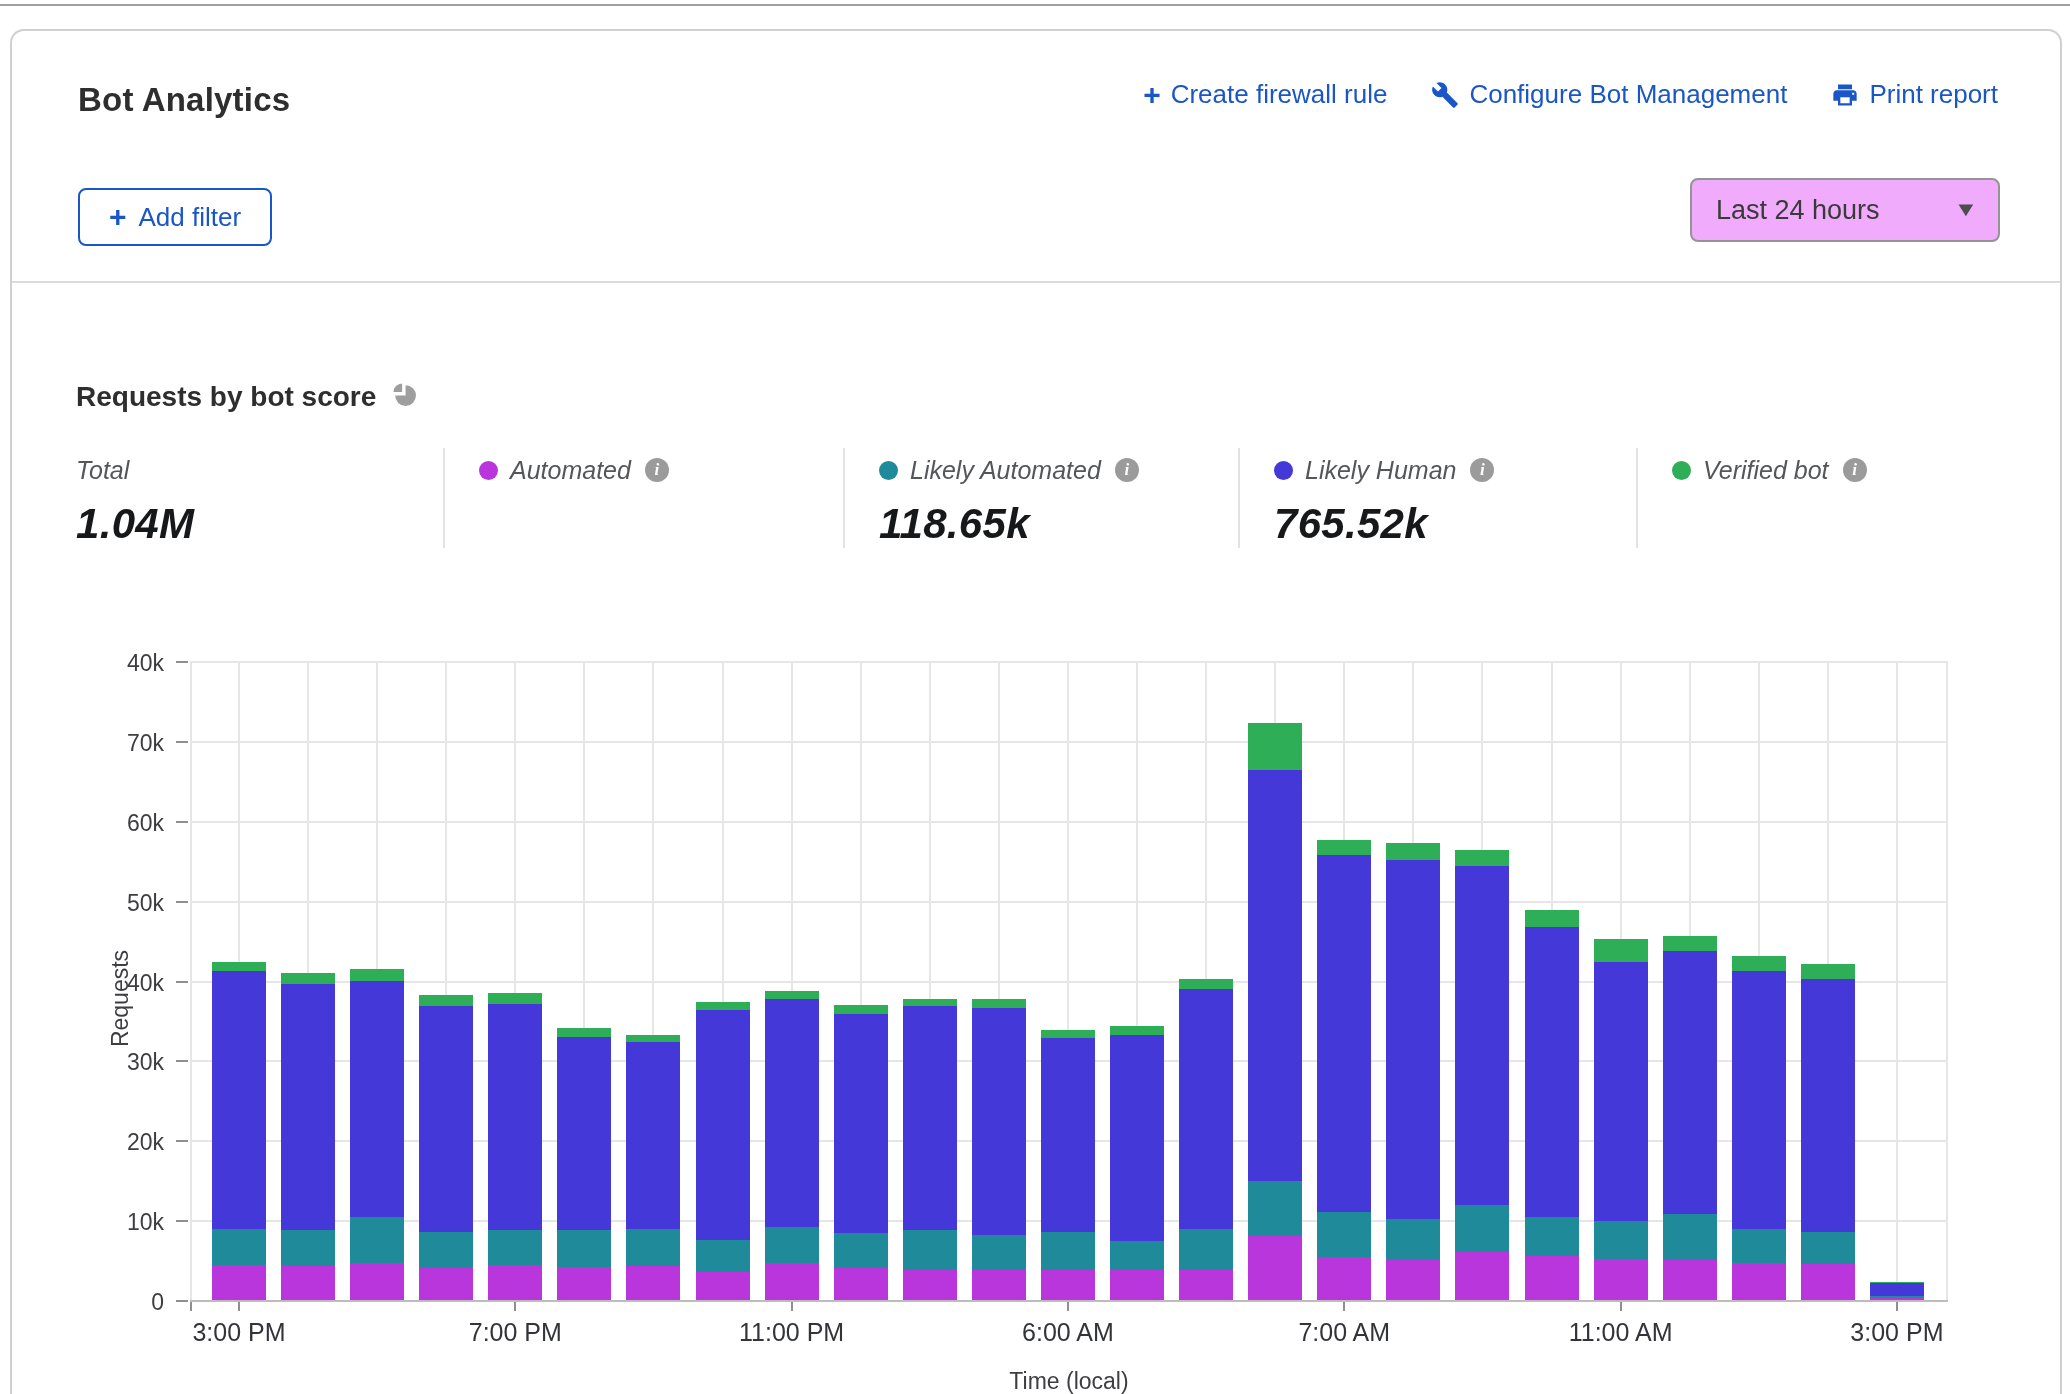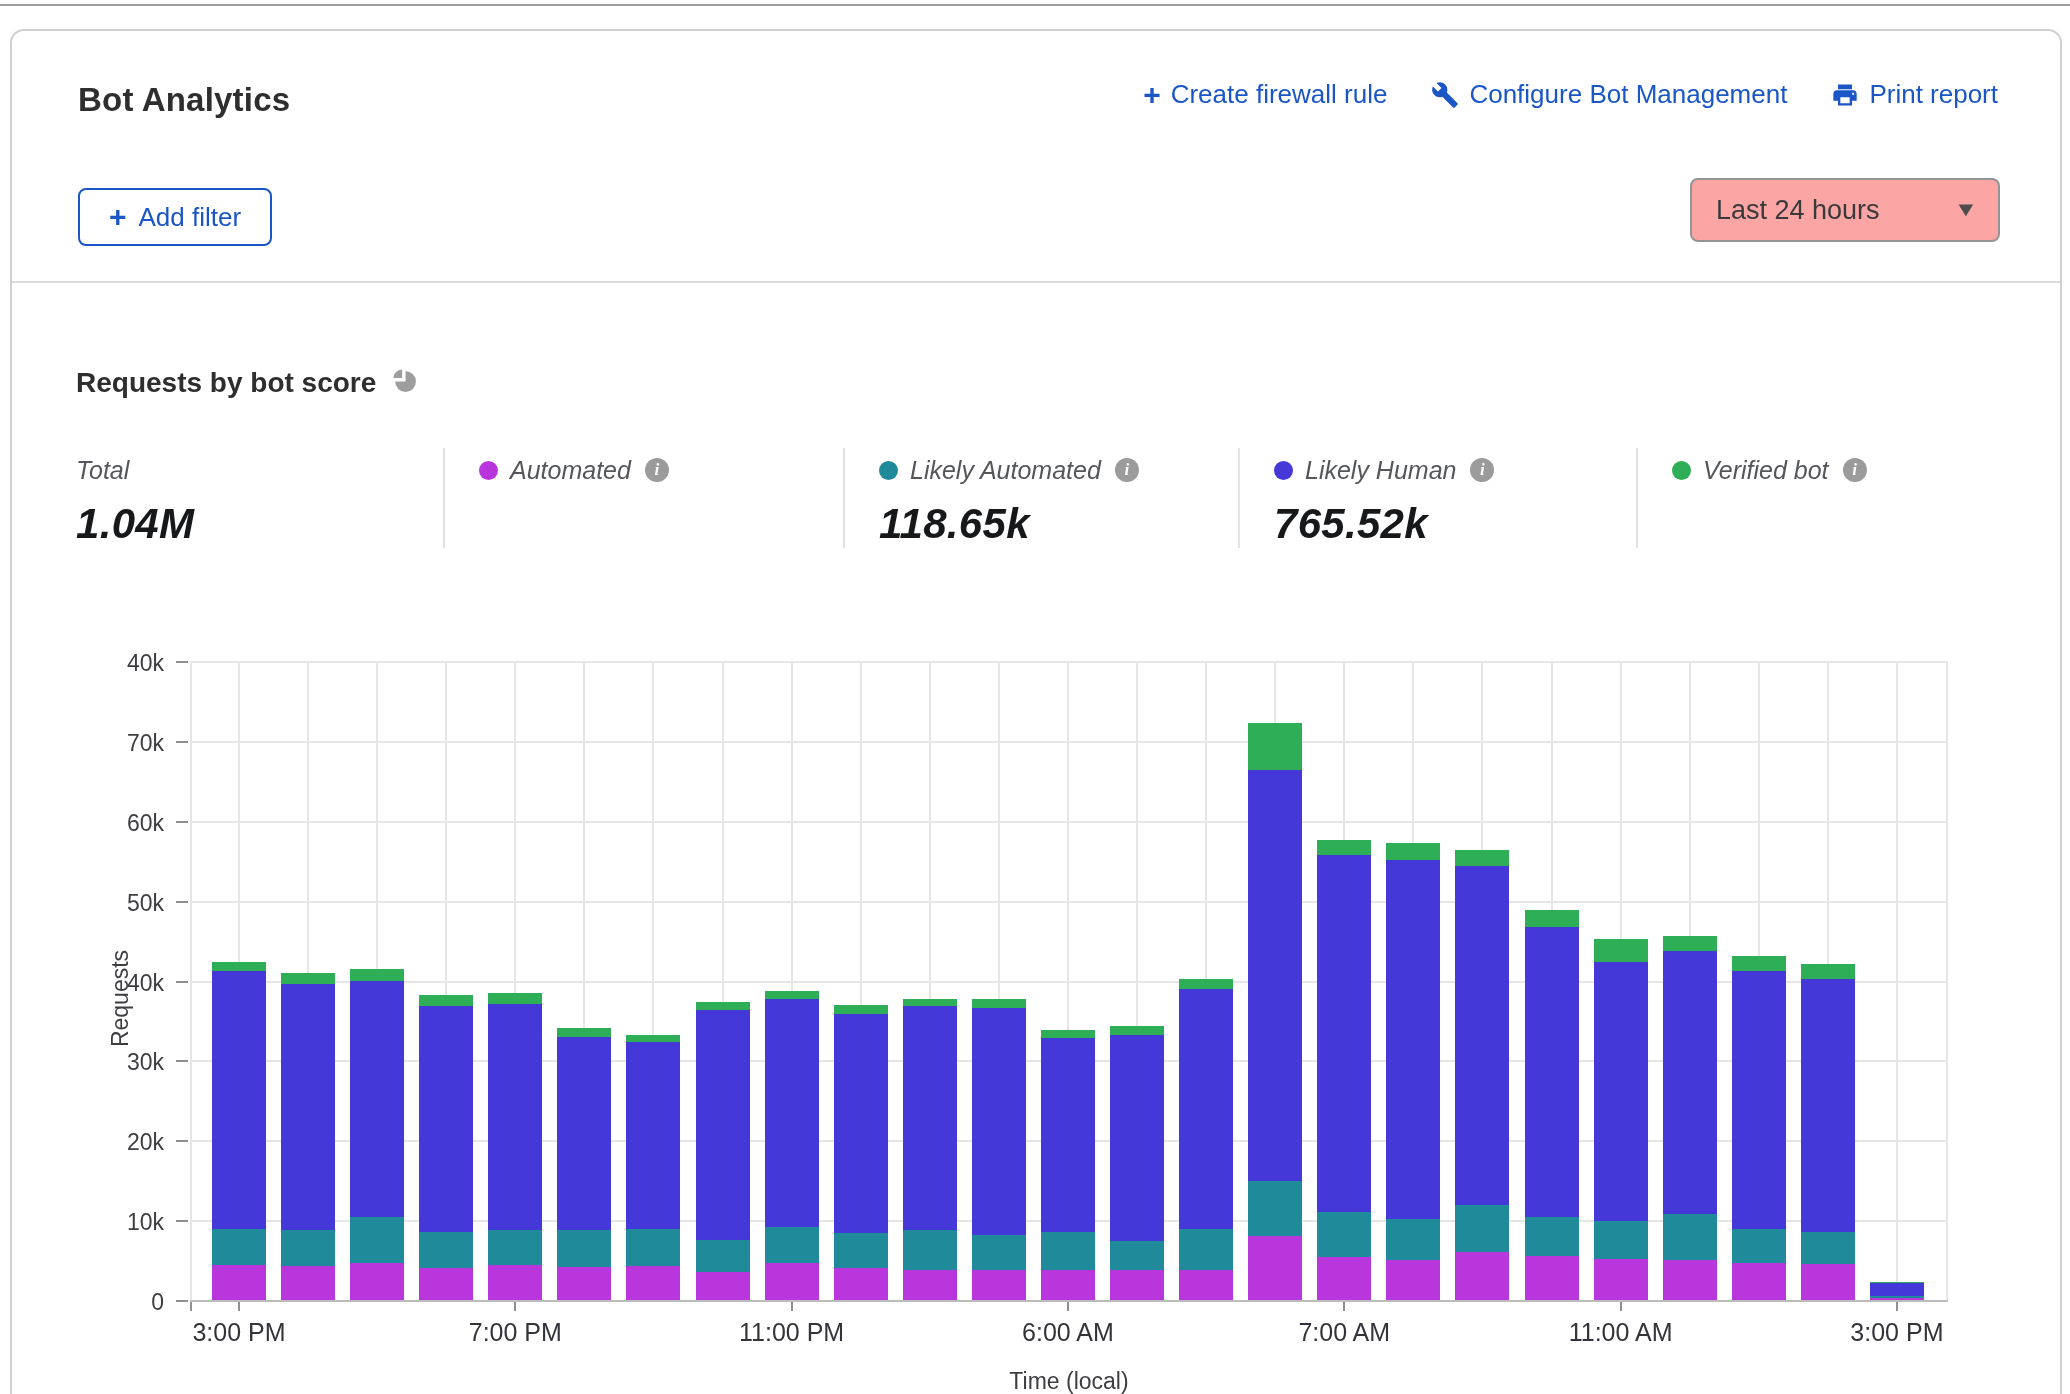--- a/index.html
+++ b/index.html
@@ -20,25 +20,25 @@
   .action-link svg { display:block; }
   .plus-glyph { font-size:30px; font-weight:700; color:#1a56c6; line-height:1; }
   .add-filter-btn {
     position:absolute; left:66px; top:157px; width:194px; height:58px;
     border:2px solid #1a56c6; border-radius:8px; background:#fff; color:#1a56c6;
     font-size:26px; display:flex; align-items:center; justify-content:center; gap:12px; cursor:pointer;
     font-family:"Liberation Sans", sans-serif;
   }
   .time-range {
     position:absolute; right:60px; top:147px; width:310px; height:64px;
-    border:2px solid #949494; border-radius:8px; background:#fca5a5; display:flex; align-items:center; cursor:pointer;
+    border:2px solid #949494; border-radius:8px; background:#f0abfc; display:flex; align-items:center; cursor:pointer;
   }
   .time-range-value { margin-left:24px; font-size:27px; color:#3a3a3a; }
   .caret { position:absolute; right:22px; top:50%; transform:translateY(-54%) scaleX(1.25); font-size:20px; color:#4d4d4d; }
-  .section-heading-row { position:absolute; left:76px; top:366px; display:flex; align-items:center; gap:14px; }
+  .section-heading-row { position:absolute; left:76px; top:380px; display:flex; align-items:center; gap:14px; }
   .section-heading { font-size:28px; font-weight:700; color:#2e2e2e; }
   .pie-icon { display:block; }
   .stats-row { position:absolute; left:76px; top:448px; display:flex;font-style:italic; }
   .stat-col { padding-top:6px; }
   .stat-col.with-divider { border-left:2px solid #e2e2e2; padding-left:34px; }
   .stat-label-row { display:flex; align-items:center; gap:12px; height:32px; }
   .stat-label { font-size:25px; color:#54565a; }
   .legend-dot { width:19px; height:19px; border-radius:50%; flex:0 0 auto; }
   .info-icon {
     width:24px; height:24px; border-radius:50%; background:#9b9b9b; color:#fff;

